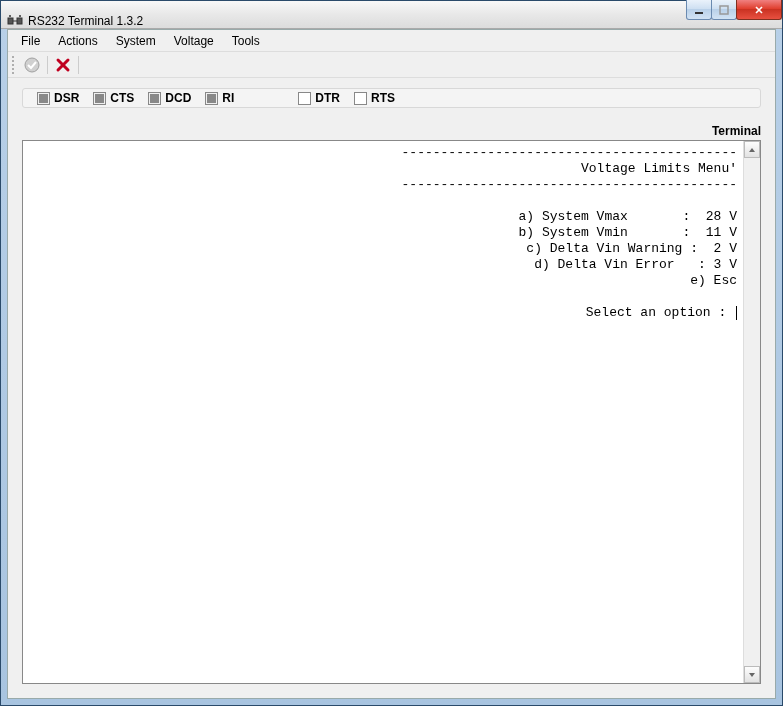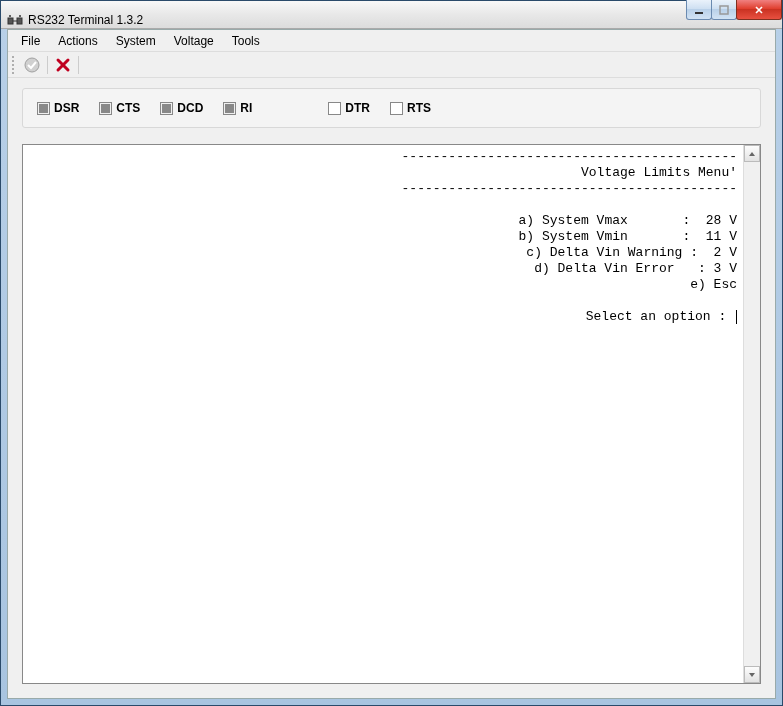--- a/index.html
+++ b/index.html
@@ -18,21 +18,21 @@
     border: 1px solid #2a4a6a;
     background: linear-gradient(to bottom, #b8d0e8 0%, #a8c4e0 100%);
     display: flex;
     flex-direction: column;
   }
   .titlebar {
     height: 28px;
     background: linear-gradient(to bottom, #f8f8f8 0%, #e8e8e8 50%, #dcdcdc 100%);
     border-bottom: 1px solid #aaa;
     display: flex;
-    align-items: flex-start;
+    align-items: center;
     padding: 12px 0 0 6px;
     position: relative;
   }
   .title-icon {
     width: 16px;
     height: 16px;
     margin-right: 5px;
     position: relative;
     display:inline-block;
   }
@@ -137,24 +137,24 @@
     flex: 1;
     padding: 10px 14px 14px 14px;
     display: flex;
     flex-direction: column;
     overflow: hidden;
   }
   .signal-panel {
     border: 1px solid #d8d8d8;
     background: #f4f4f4;
     border-radius: 3px;
-    padding: 12px 14px;
-    display: flex;
-    align-items: center;
-    gap: 20px;
+    padding: 2px 14px;
+    display: flex;
+    align-items: center;
+    gap: 14px;
     margin-bottom: 16px;
   }
   .signal-group {
     display: flex;
     align-items: center;
     gap: 4px;
     font-weight: bold;
     font-size: 12px;
     color: #000;
   }
@@ -319,20 +319,21 @@
           <span class="chk"></span>
           <span>DTR</span>
         </div>
         <div class="signal-group">
           <span class="chk"></span>
           <span>RTS</span>
         </div>
       </div>
 
       <div class="terminal-section">
+        <div class="terminal-label">Terminal</div>
         <div class="terminal-wrap">
           <div class="terminal" id="term">-------------------------------------------
         Voltage Limits Menu'
 -------------------------------------------
 
 a) System Vmax       :  28 V
 b) System Vmin       :  11 V
 c) Delta Vin Warning :  2 V
 d) Delta Vin Error   : 3 V
 e) Esc

